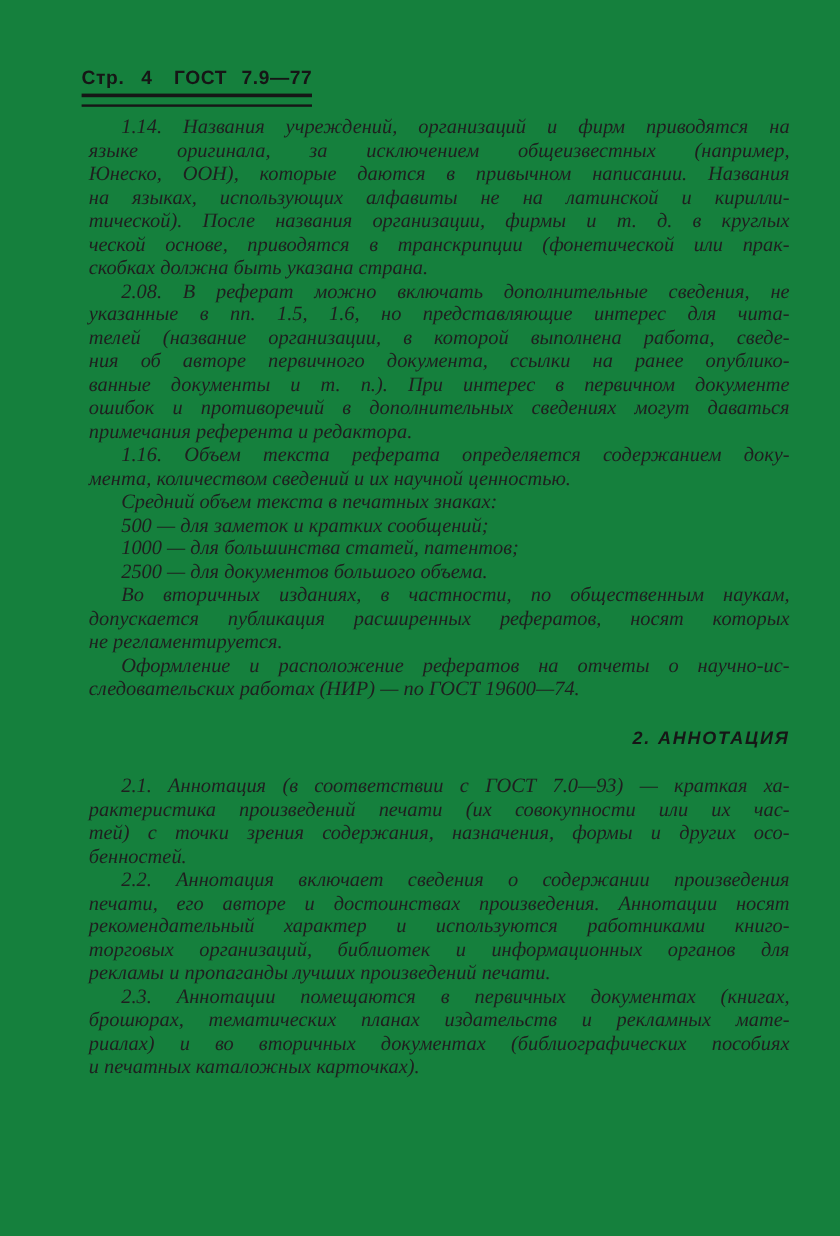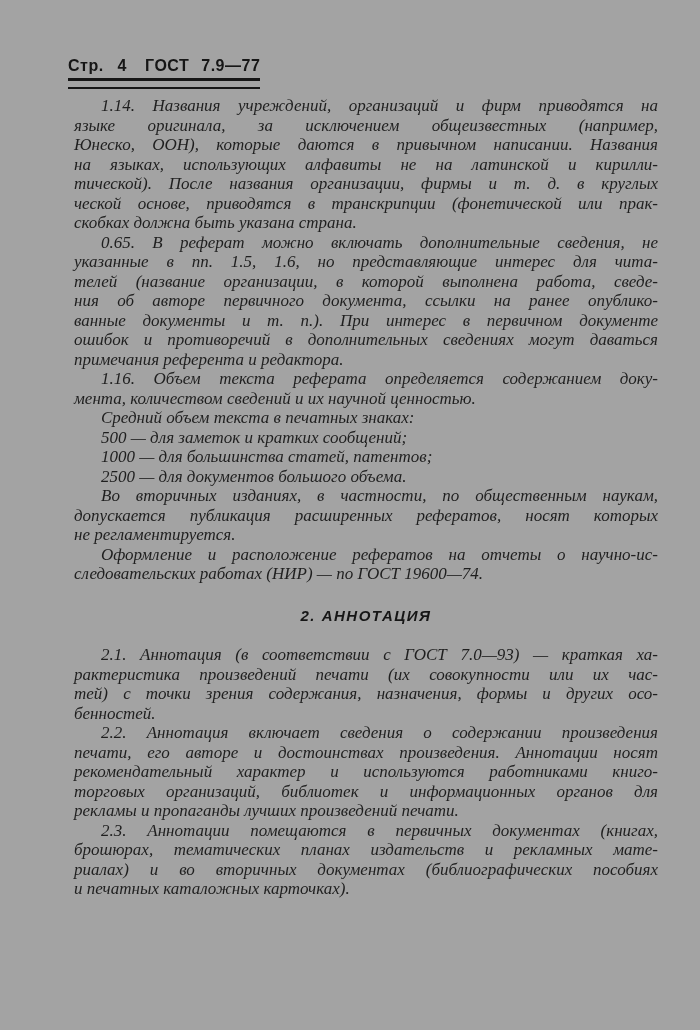--- a/index.html
+++ b/index.html
@@ -4,21 +4,21 @@
 <style>
   html, body {
     margin: 0;
     padding: 0;
     background: #ffffff;
   }
   .page {
     position: relative;
     width: 700px;
     height: 1030px;
-    background: #a3a3a3;
+    background: #15803d;
     overflow: hidden;
     font-family: "Liberation Serif", serif;
     color: #1f1f1f;
   }
   
   .header {
     position: absolute;
     left: 68px;
     top: 57px;
     display: inline-block;
@@ -54,21 +54,21 @@
     text-align: left;
   }
   .line.just {
     text-align: justify;
     text-align-last: justify;
   }
   .line.indent {
     text-indent: 27px;
   }
   .section-heading {
-    text-align: center;
+    text-align: right;
     font-family: "Liberation Sans", sans-serif;
     font-weight: bold;
     font-size: 15px;
     letter-spacing: 1.5px;
     color: #161616;
     margin-top: 22px;
     margin-bottom: 20px;
   }
 </style>
 </head>
@@ -84,21 +84,21 @@
       <div class="block para">
         <div class="line indent just">1.14. Названия учреждений, организаций и фирм приводятся на</div>
         <div class="line just">языке оригинала, за исключением общеизвестных (например,</div>
         <div class="line just">Юнеско, ООН), которые даются в привычном написании. Названия</div>
         <div class="line just">на языках, использующих алфавиты не на латинской и кирилли-</div>
         <div class="line just">тической). После названия организации, фирмы и т. д. в круглых</div>
         <div class="line just">ческой основе, приводятся в транскрипции (фонетической или прак-</div>
         <div class="line">скобках должна быть указана страна.</div>
       </div>
       <div class="block para">
-        <div class="line indent just">0.65. В реферат можно включать дополнительные сведения, не</div>
+        <div class="line indent just">2.08. В реферат можно включать дополнительные сведения, не</div>
         <div class="line just">указанные в пп. 1.5, 1.6, но представляющие интерес для чита-</div>
         <div class="line just">телей (название организации, в которой выполнена работа, сведе-</div>
         <div class="line just">ния об авторе первичного документа, ссылки на ранее опублико-</div>
         <div class="line just">ванные документы и т. п.). При интерес в первичном документе</div>
         <div class="line just">ошибок и противоречий в дополнительных сведениях могут даваться</div>
         <div class="line">примечания референта и редактора.</div>
       </div>
       <div class="block para">
         <div class="line indent just">1.16. Объем текста реферата определяется содержанием доку-</div>
         <div class="line">мента, количеством сведений и их научной ценностью.</div>

